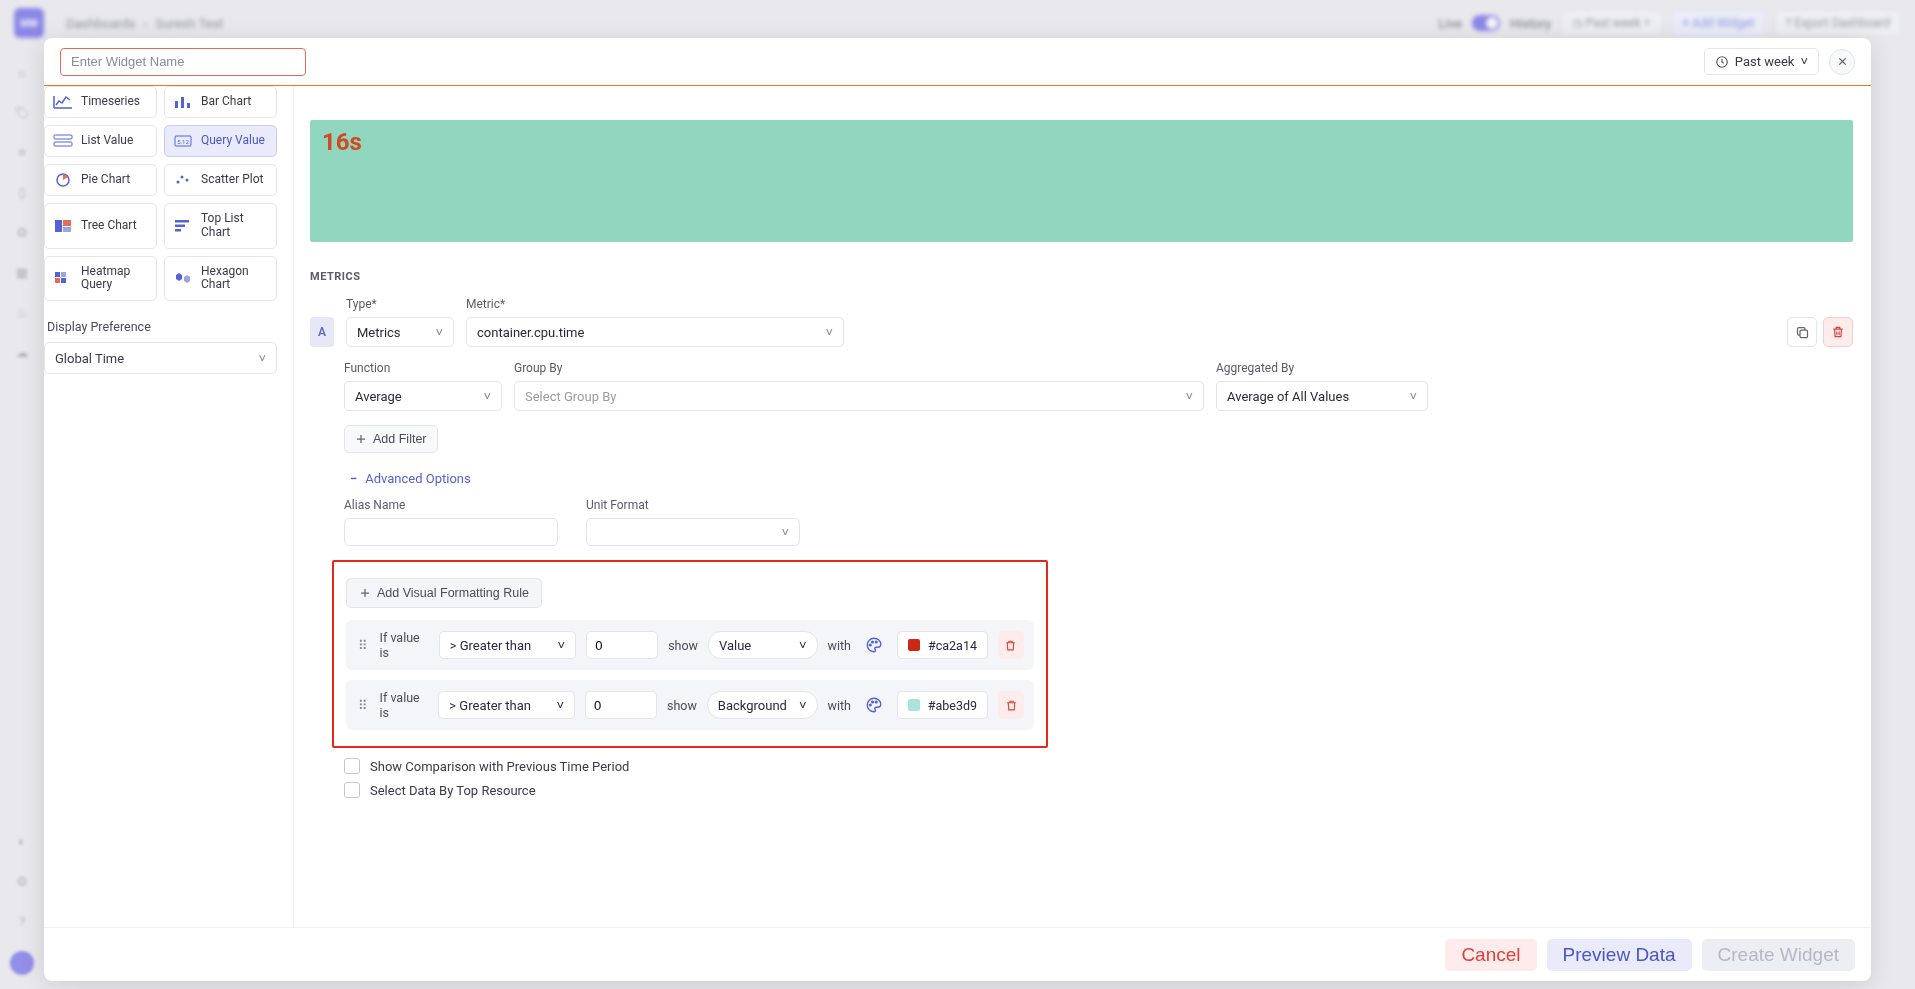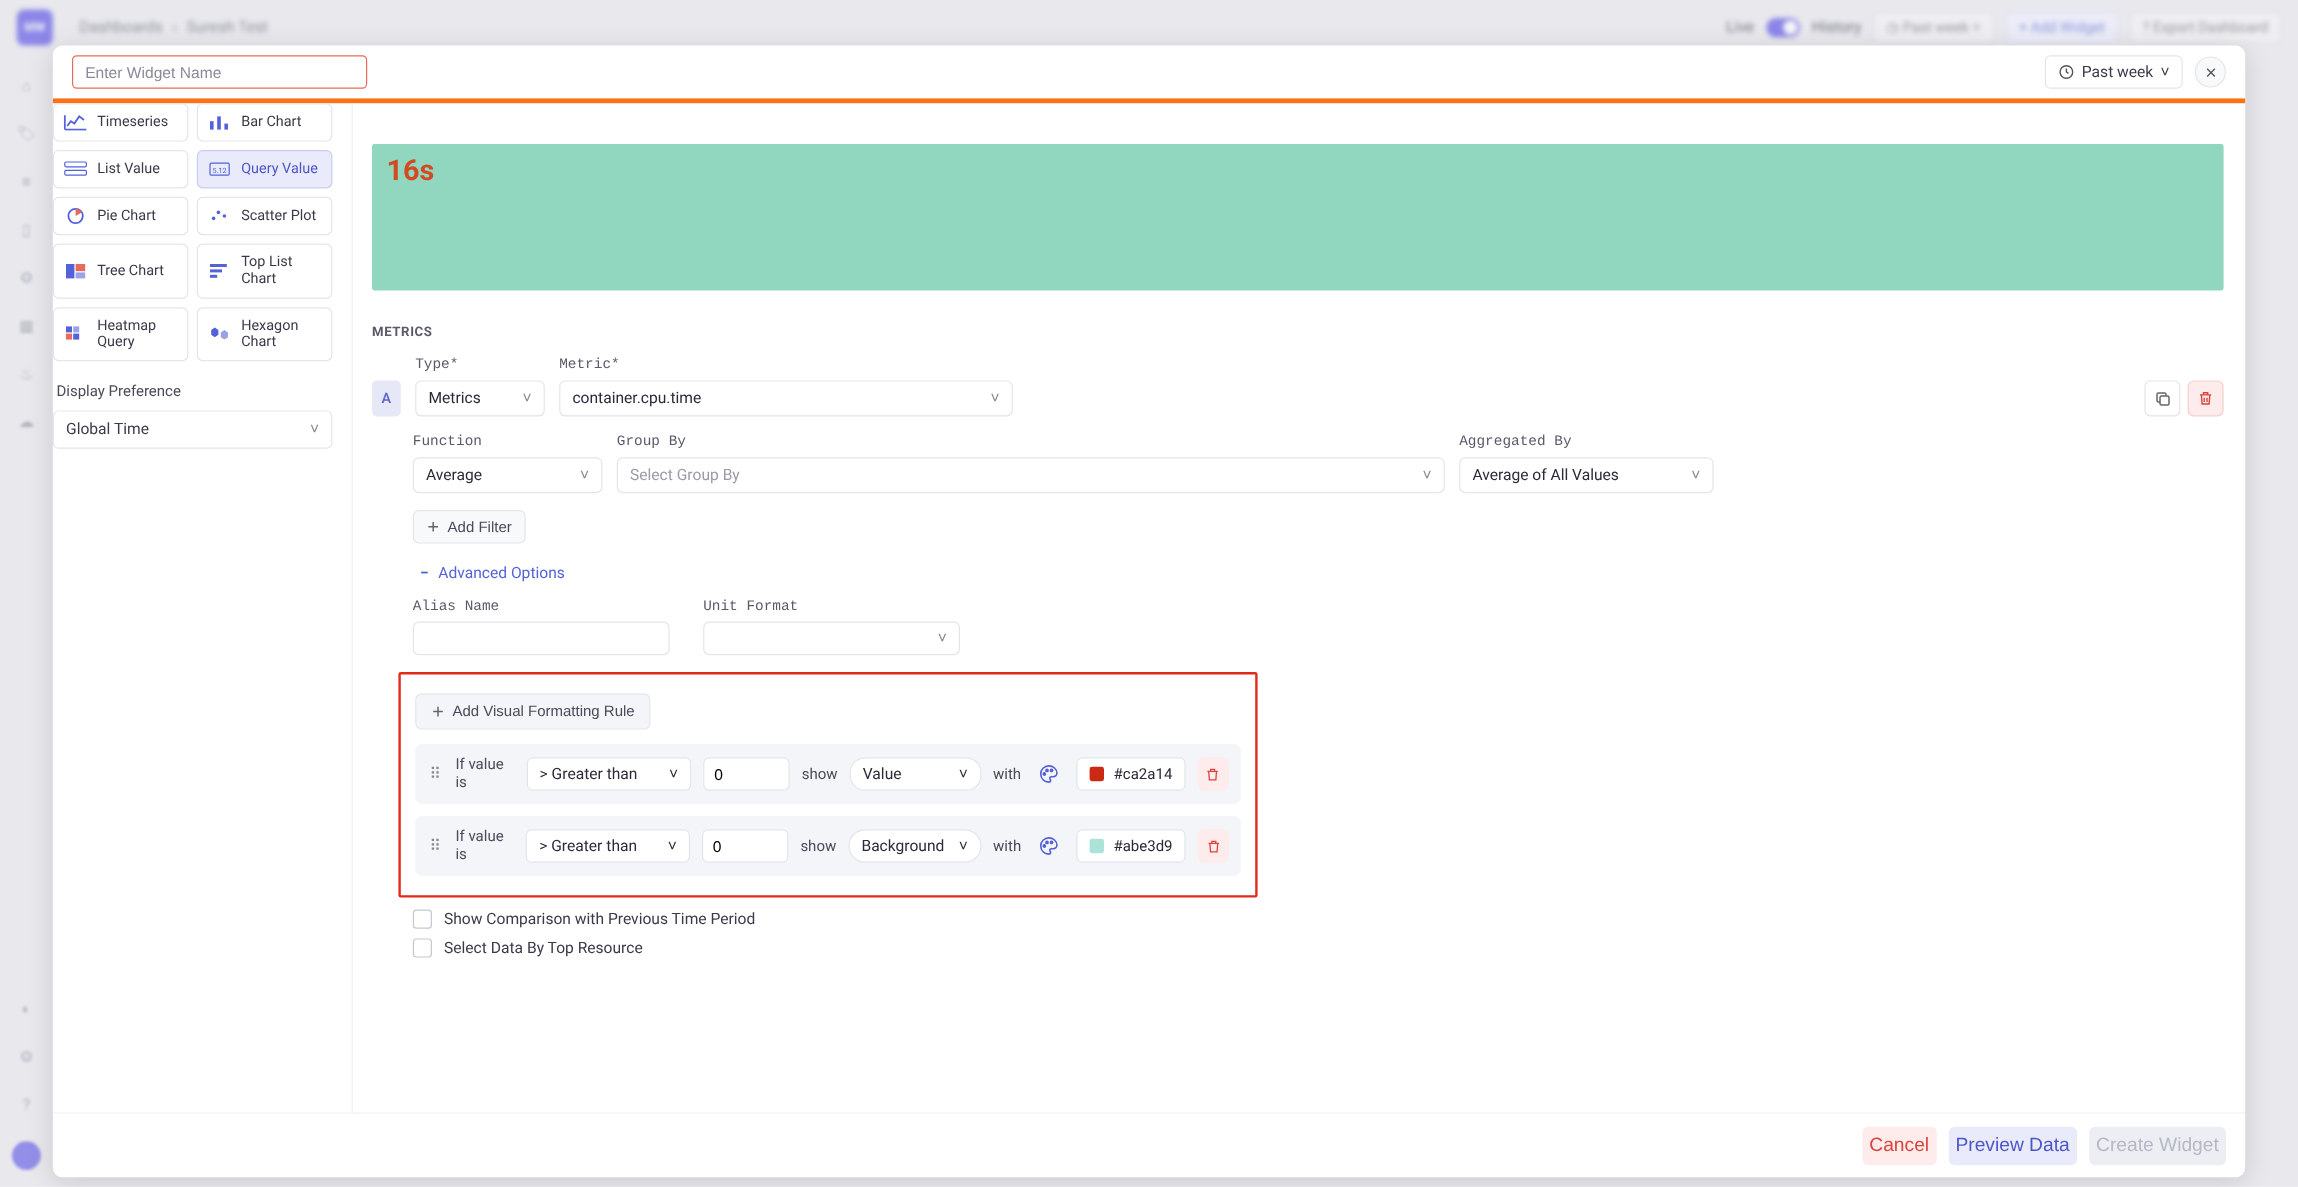--- a/index.html
+++ b/index.html
@@ -19,21 +19,21 @@
 
 
 .icon-rail { position: absolute; left: 0; top: 46px; bottom: 0; width: 44px; display: flex; flex-direction: column; align-items: center; padding-top: 16px; gap: 20px; filter: blur(1.5px); opacity: 0.55; }
 .rail-icon { width: 20px; height: 20px; color: #8a8a9a; display:flex; align-items:center; justify-content:center; }
 .rail-bottom { margin-top: auto; margin-bottom: 14px; display:flex; flex-direction:column; gap:20px; align-items:center;}
 .rail-avatar { width: 24px; height: 24px; border-radius: 50%; background: #4f46e5; }
 
 
 .modal { position: absolute; top: 38px; left: 44px; right: 44px; bottom: 8px; background: #fff; border-radius: 8px; box-shadow: 0 4px 24px rgba(0,0,0,0.12); display: flex; flex-direction: column; overflow:hidden; }
 
-.modal-header { height: 48px; display: flex; align-items: center; padding: 0 16px; border-bottom: 4px solid #f97316; flex-shrink:0;}
+.modal-header { height: 48px; display: flex; align-items: center; padding: 0 16px; border-bottom: 1px solid #f97316; flex-shrink:0;}
 .widget-name-input { width: 246px; height: 28px; padding: 0 10px; border: 1px solid #e86a5a; border-radius: 4px; font-size: 13px; outline: none; }
 .widget-name-input::placeholder { color: #8a8a9a; }
 .header-spacer { flex: 1; }
 .time-pill { display: flex; align-items: center; gap: 6px; border: 1px solid #e3e5eb; border-radius: 5px; padding: 5px 10px; font-size: 13px; color: #3a3a4a; cursor:pointer;}
 .close-btn { width: 26px; height: 26px; border: 1px solid #e3e5eb; border-radius: 50%; margin-left: 10px; display:flex; align-items:center; justify-content:center; color:#666; cursor:pointer; background:#f8f9fb;}
 
 .modal-body { flex: 1; display: flex; overflow: hidden; }
 
 
 .left-panel { width: 250px; border-right: 1px solid #eef0f3; padding: 0 16px 16px 0; overflow:hidden;}
@@ -47,21 +47,21 @@
 .select .chev { color:#888;}
 
 
 .right-content { flex: 1; padding: 14px 18px 0 16px; overflow-y:auto; position:relative;}
 .preview-box { background: #91d6bf; height: 122px; border-radius: 2px; padding: 8px 12px; margin-top:20px; margin-bottom: 28px;}
 .preview-val { color: #d14a22; font-size: 24px; font-weight: 700;}
 
 .sec-label { font-size: 11px; font-weight: 700; letter-spacing: 0.5px; color: #5a5a6a; margin-bottom: 14px;}
 .form-row { display: flex; gap: 12px; align-items: flex-end; margin-bottom: 14px;}
 .form-col { display:flex; flex-direction:column; gap:4px;}
-.field-label { font-size: 12px; color: #5a5a6a; margin-bottom:2px;font-family:Liberation Mono, monospace;}
+.field-label { font-size: 12px; color: #5a5a6a; margin-bottom:2px;}
 .query-badge { width: 24px; height: 30px; background:#e6e8f8; border-radius:4px; display:flex; align-items:center; justify-content:center; color:#6068c8; font-size:12px; font-weight:600; align-self:flex-end;}
 .sel { height: 30px; border:1px solid #e3e5eb; border-radius:5px; padding:0 10px; display:flex; align-items:center; justify-content:space-between; background:#fff; font-size:13px; gap:8px; cursor:pointer;}
 .sel .chev{color:#888;}
 .sel.placeholder{color:#9a9aa8;}
 .row-actions { margin-left:auto; display:flex; gap:6px; align-self:flex-end;}
 .icon-btn-sm { width:30px; height:30px; border:1px solid #e3e5eb; border-radius:5px; display:flex; align-items:center; justify-content:center; cursor:pointer; background:#fff;}
 .icon-btn-sm.danger{ background:#fdeceb; border-color:#f6cfcb; color:#d9433a;}
 .icon-btn-sm.plain{ color:#666;}
 
 .add-filter-btn { display:inline-flex; align-items:center; gap:6px; height:28px; padding:0 10px; border:1px solid #e3e5eb; border-radius:5px; background:#f8f9fb; font-size:12.5px; color:#4a4a5a; cursor:pointer; margin-bottom:14px;}
@@ -84,21 +84,21 @@
 .palette-btn { width:28px; height:28px; border-radius:50%; display:flex; align-items:center; justify-content:center; border:none; background:transparent; cursor:pointer; color:#5362d8;}
 .color-pill { display:flex; align-items:center; gap:8px; height:28px; padding:0 10px; border:1px solid #e3e5eb; border-radius:5px; background:#fff; font-size:12.5px;}
 .swatch { width:12px; height:12px; border-radius:2px;}
 .rule-del { width:28px; height:28px; border-radius:5px; display:flex; align-items:center; justify-content:center; background:#fdeceb; color:#d9433a; cursor:pointer; margin-left:auto;}
 
 .checkbox-row { display:flex; align-items:center; gap:10px; margin: 8px 0 6px 0; font-size:13px; color:#3a3a4a;}
 .chk { width:16px; height:16px; border:1.5px solid #c5c8d2; border-radius:3px; background:#fff;}
 
 
 .modal-footer { height: 54px; border-top:1px solid #eef0f3; display:flex; align-items:center; justify-content:flex-end; padding:0 16px; gap:10px; flex-shrink:0;}
-.btn { height:32px; padding:0 6px; border-radius:5px; font-size:16px; border:none; cursor:pointer;}
+.btn { height:32px; padding:0 16px; border-radius:5px; font-size:19px; border:none; cursor:pointer;}
 .btn.cancel { background:#fdeceb; color:#d9433a;}
 .btn.preview { background:#e9ebfa; color:#4c55c7;}
 .btn.create { background:#eceef3; color:#b5b8c5; cursor:not-allowed;}
 
 svg { display:block; }
 </style>
 </head>
 <body>
 
 <div class="app-frame">

